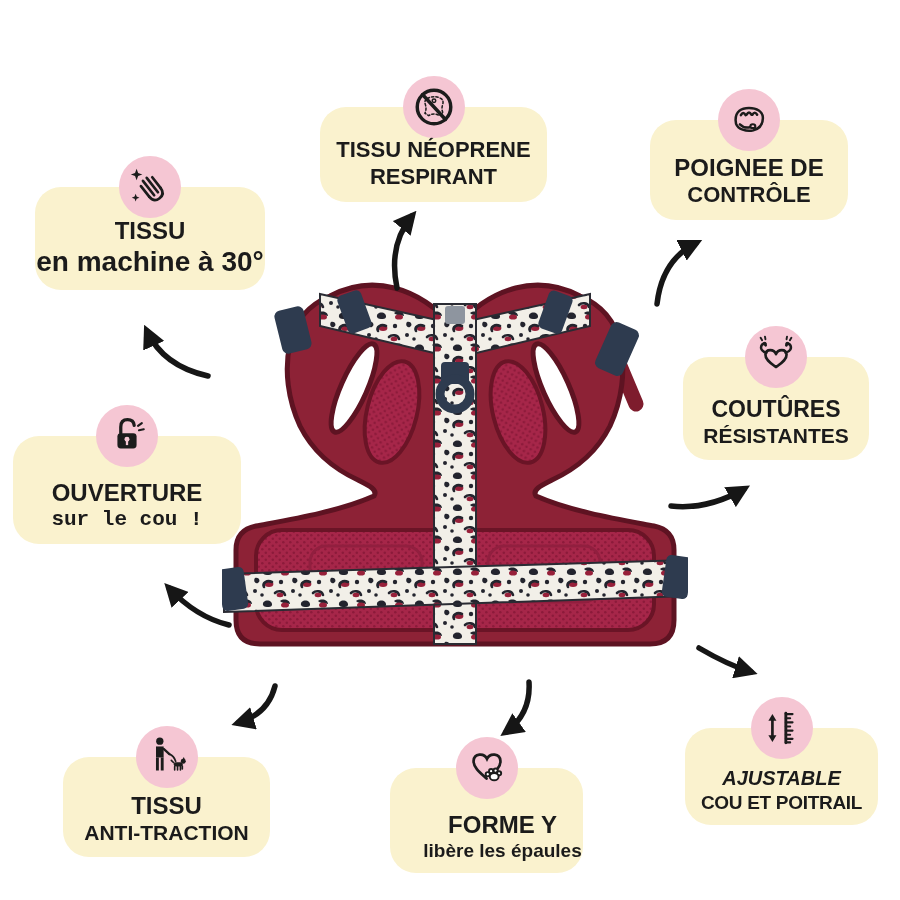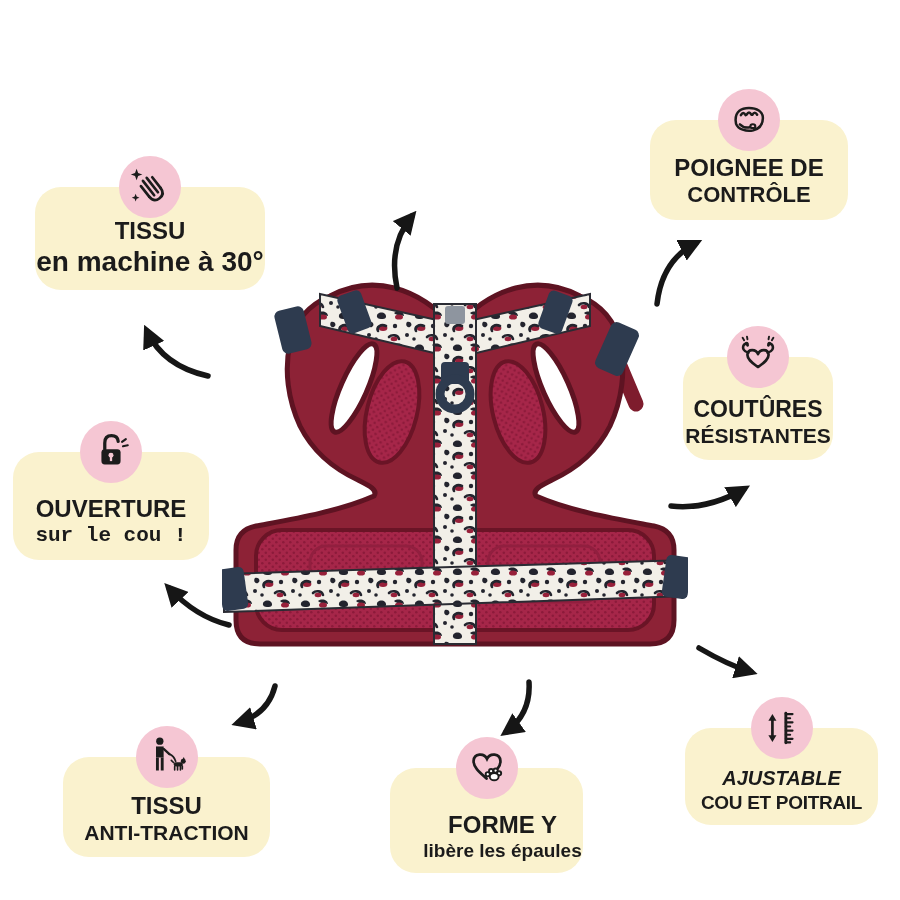--- a/index.html
+++ b/index.html
@@ -20,23 +20,23 @@
     display:flex; align-items:center; justify-content:center;
   }
   .l1, .l2 { color:#1B1B1B; font-weight:bold; line-height:1.22; white-space:nowrap; }
   .l1 { font-size:24px; }
   .l2 { font-size:22px; }
   .c-lavage    { left:35px;  top:187px; width:230px; height:103px; }
   .c-lavage .l2 { font-size:28px; }
   .c-tissu     { left:320px; top:107px; width:227px; height:95px;  }
   .c-tissu .l1 { font-size:22px; } .c-tissu .l2 { font-size:22px; }
   .c-poignee   { left:650px; top:120px; width:198px; height:100px; }
-  .c-ouverture { left:13px;  top:452px; width:196px; height:108px; }
+  .c-ouverture { left:13px;  top:436px; width:228px; height:108px; }
   .c-ouverture .l2 { font-size:21px;font-family:Liberation Mono, monospace; }
-  .c-coutures  { left:683px; top:357px; width:150px; height:103px; }
+  .c-coutures  { left:683px; top:357px; width:186px; height:103px; }
   .c-coutures .l1 { font-size:23px; } .c-coutures .l2 { font-size:21px; }
   .c-anneau    { left:63px;  top:757px; width:207px; height:100px; }
   .c-anneau .l2 { font-size:21px; }
   .c-forme     { left:390px; top:768px; width:193px; height:105px;padding-left:40px; }
   .c-forme .l2 { font-size:19px; }
   .c-ajustable { left:685px; top:728px; width:193px; height:97px;  }
   .c-ajustable .l1 { font-size:20px;font-style:italic; } .c-ajustable .l2 { font-size:19px; letter-spacing:-0.3px; }
 </style>
 </head>
 <body>
@@ -129,20 +129,34 @@
           </g>
         </g>
         <path fill="#1c1c1c" d="M10 5 L11.6 9.4 16 11 L11.6 12.6 10 17 L8.4 12.6 4 11 L8.4 9.4 Z"></path>
         <path fill="#1c1c1c" d="M9 31 L10.1 34 13 35.1 L10.1 36.2 9 39.1 L7.9 36.2 5 35.1 L7.9 34 Z"></path>
       </svg>
     </div>
     <div class="l1">TISSU</div>
     <div class="l2">en machine à 30°</div>
   </div>
 
+  <div class="card c-tissu">
+    <div class="icon-circle">
+      <svg width="46" height="46" viewBox="0 0 48 48">
+        <g stroke="#1c1c1c" fill="none" stroke-linecap="round" stroke-linejoin="round">
+          <path stroke-width="1.6" stroke-dasharray="2.4 2.2" d="M17 15 Q24 11.5 31 15 Q34.5 17 33 21.5 Q31.5 26.5 33.5 30.5 L29.5 33 Q24 29.5 18.5 33 L14.5 30.5 Q16.5 26.5 15 21.5 Q13.5 17 17 15 Z"></path>
+          <circle cx="24" cy="17.5" r="1.8" stroke-width="1.6"></circle>
+          <circle cx="24" cy="24" r="17.5" stroke-width="3.6"></circle>
+          <path d="M12 11 L36 37" stroke-width="3.6"></path>
+        </g>
+      </svg>
+    </div>
+    <div class="l1">TISSU NÉOPRENE</div>
+    <div class="l2">RESPIRANT</div>
+  </div>
 
   <div class="card c-poignee">
     <div class="icon-circle">
       <svg width="46" height="46" viewBox="0 0 48 48">
         <g stroke="#1c1c1c" stroke-width="2.6" fill="none" stroke-linecap="round" stroke-linejoin="round">
           <path d="M10 24 C10 15 16 11.5 24 11.5 C32 11.5 38.5 15 38.5 22 C38.5 28 35 33 28.5 34.8 C21 36.5 12.5 33.5 10.5 28 Z"></path>
           <path d="M15.5 19 Q18 14.5 20.5 19"></path>
             <path d="M21.5 18.5 Q24 14 26.5 18.5"></path>
             <path d="M27.5 18.5 Q30 14.5 32.5 18.5"></path>
           <path d="M14.5 28.5 Q19 33 25 31.5"></path>

